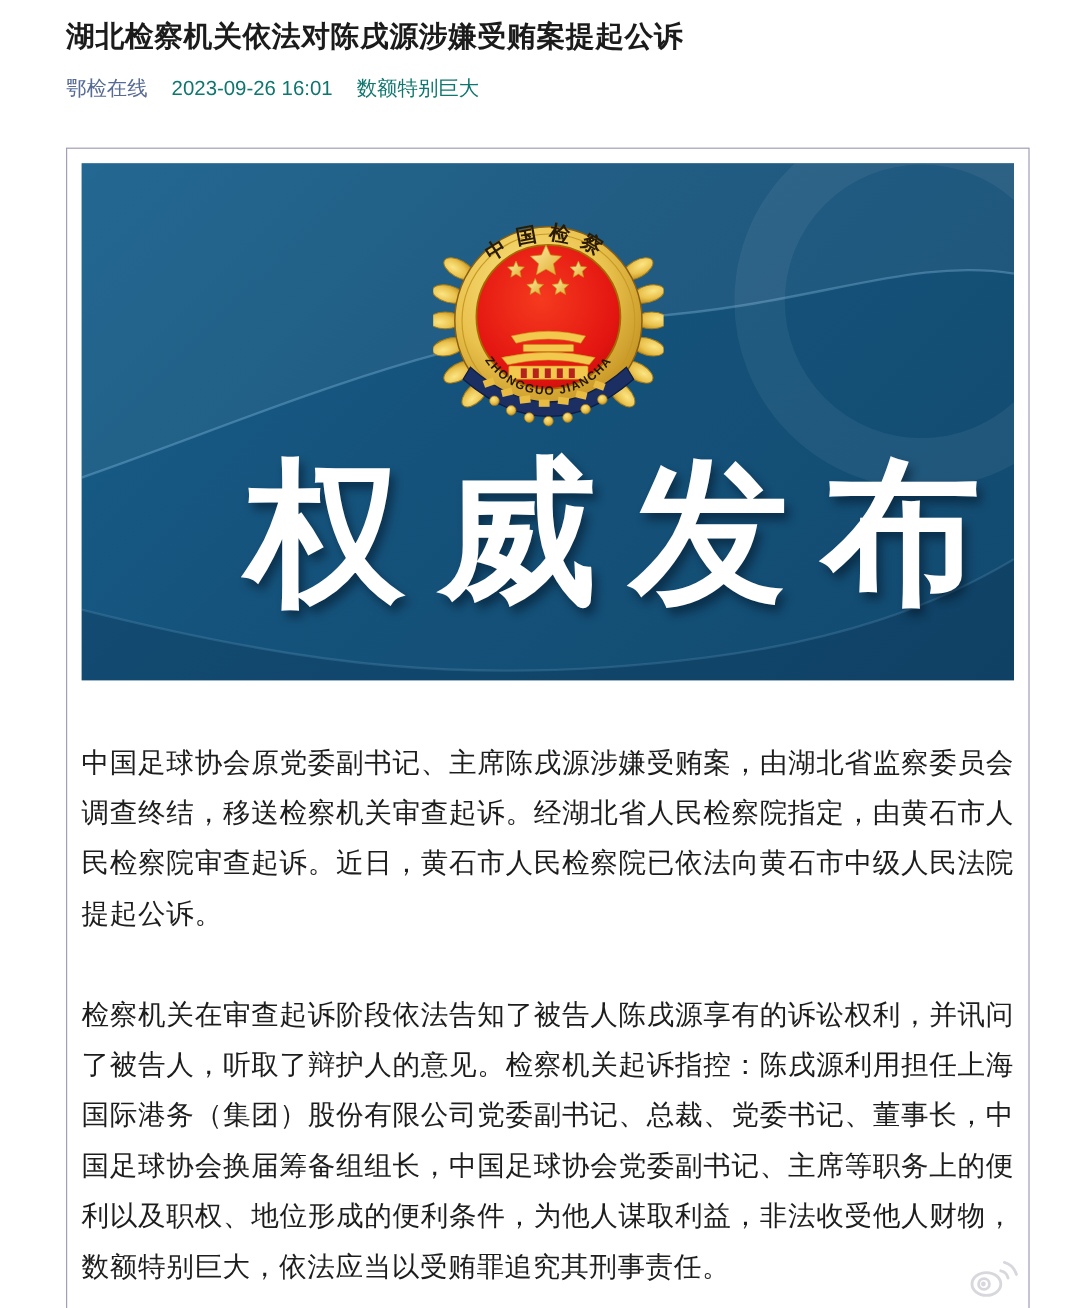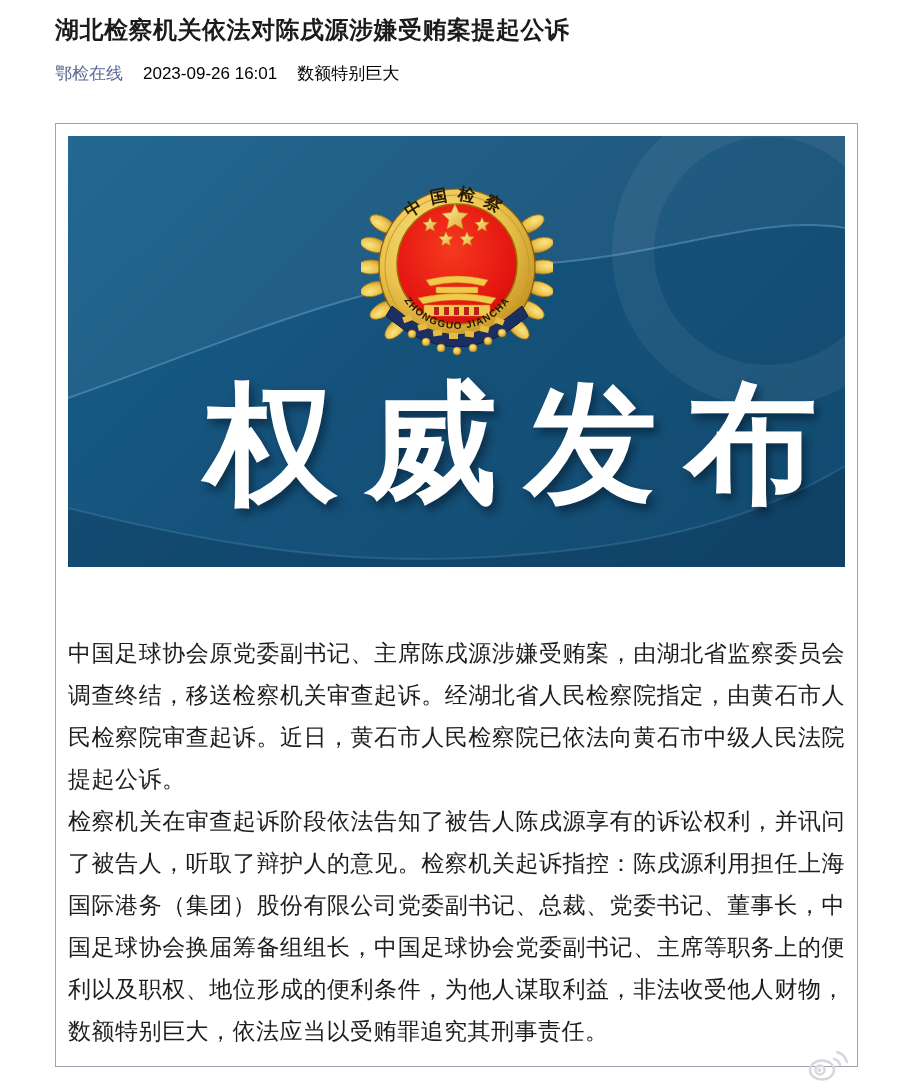--- a/index.html
+++ b/index.html
@@ -9,21 +9,21 @@
   
   .article-title{
     position:absolute; left:55px; top:14px; width:800px;
     font-size:24px; font-weight:700; color:#1b1b1b; letter-spacing:0.5px;
   }
   .meta-row{
     position:absolute; left:55px; top:62px; width:800px;
     display:flex; align-items:baseline; gap:20px; font-size:17px;
   }
   .account-name{ color:#576b95; cursor:pointer; }
-  .meta-gray{ color:#000000; }
+  .meta-gray{ color:#0f766e; }
 
   
   .content-box{
     position:absolute; left:55px; top:123px; width:803px;
     border:1px solid #a59db3; background:#ffffff; padding:12px 12px 14px 12px;
   }
 
   
   .banner{
     position:relative; width:777px; height:431px; overflow:hidden;
@@ -43,22 +43,22 @@
     text-shadow:4px 6px 8px rgba(0,10,25,0.45);
     white-space:nowrap;
   }
 
   
   .article-body{ width:777px; }
   .article-body p{
     font-size:23px; line-height:42px; color:#1d1d1d;
     text-align:justify; letter-spacing:0.5px;
   }
-  .article-body p.p1{ margin-top:65px; }
-  .article-body p.p2{ }
+  .article-body p.p1{ margin-top:47px; }
+  .article-body p.p2{ margin-top:42px; }
 
   
   .watermark{
     position:absolute; top:1046px; right:12px;
     display:flex; align-items:center; gap:6px;
     color:#d7d7de; font-size:29px; font-weight:700; letter-spacing:1px;
     text-shadow:0 1px 0 #ffffff, 0 -1px 0 #c8c8d0;
     flex-direction:column;
   }
   .watermark svg{ display:block; }

